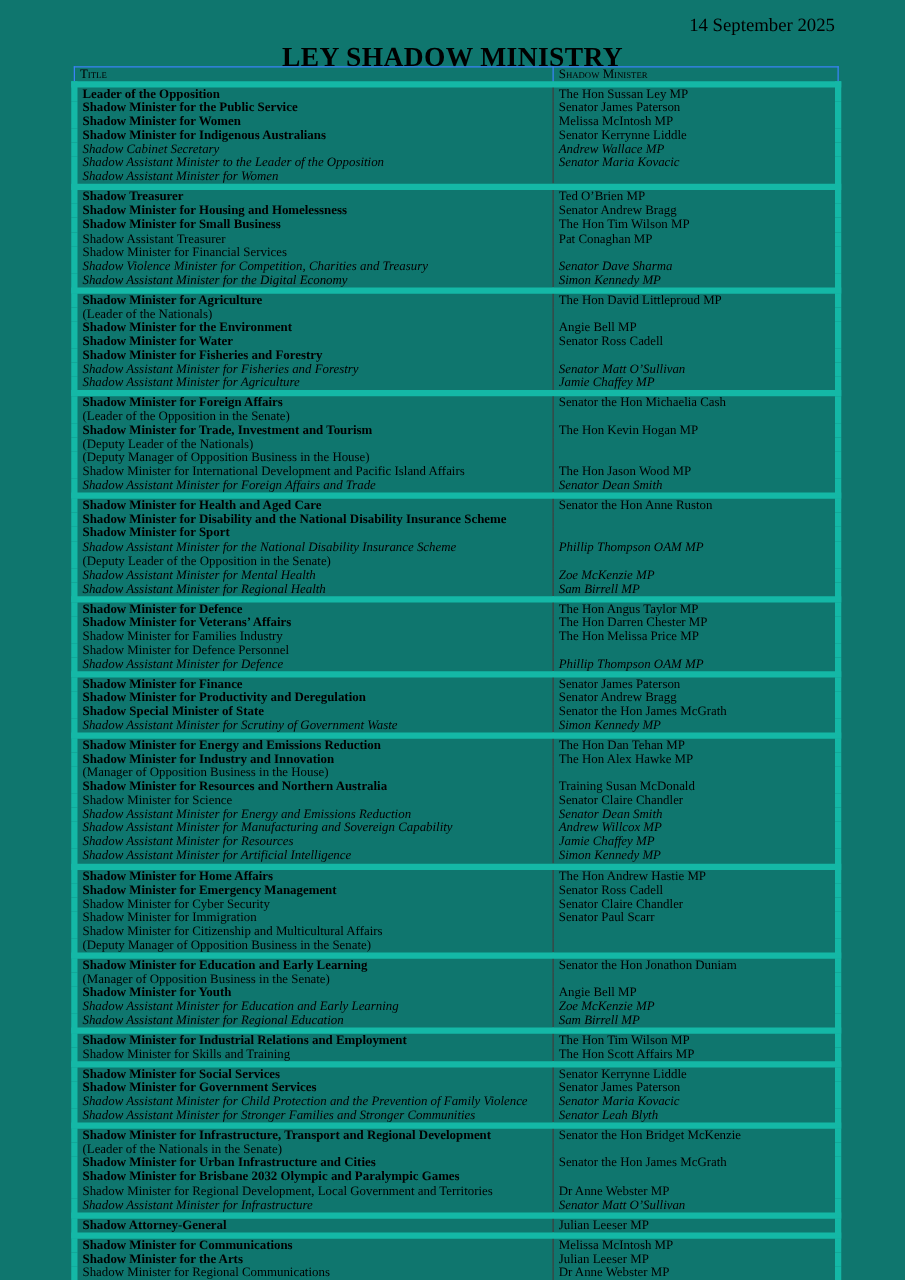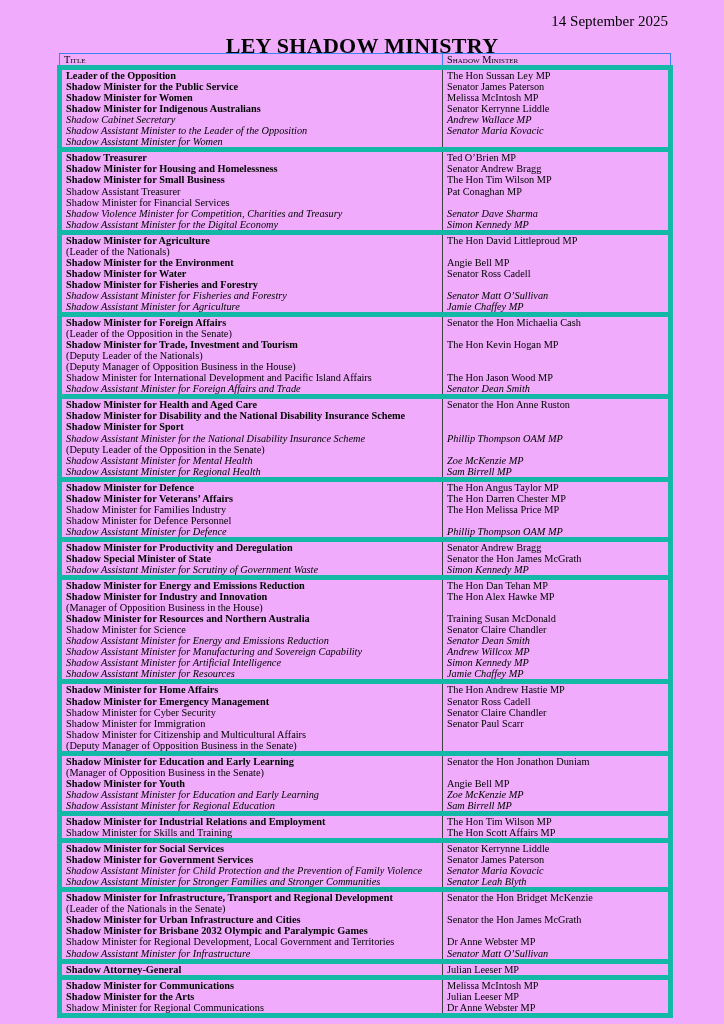--- a/index.html
+++ b/index.html
@@ -4,21 +4,21 @@
 <style>
   html, body {
     margin: 0;
     padding: 0;
     background: #ffffff;
   }
   .page {
     position: relative;
     width: 724px;
     height: 1024px;
-    background: #f0abfc;
+    background: #0f766e;
     font-family: "Liberation Serif", "DejaVu Serif", serif;
     color: #000000;
     overflow: hidden;
   }
   .date-line {
     position: absolute;
     top: 12px;
     right: 56px;
     font-size: 15px;
     line-height: 18px;
@@ -255,20 +255,24 @@
           <td class="style-regular">Shadow Minister for Defence Personnel</td>
           <td class="style-regular"></td>
         </tr>
         <tr>
           <td class="style-italic">Shadow Assistant Minister for Defence</td>
           <td class="style-italic">Phillip Thompson OAM MP</td>
         </tr>
       </tbody>
       <tbody>
         <tr>
+          <td class="style-bold">Shadow Minister for Finance</td>
+          <td class="style-regular">Senator James Paterson</td>
+        </tr>
+        <tr>
           <td class="style-bold">Shadow Minister for Productivity and Deregulation</td>
           <td class="style-regular">Senator Andrew Bragg</td>
         </tr>
         <tr>
           <td class="style-bold">Shadow Special Minister of State</td>
           <td class="style-regular">Senator the Hon James McGrath</td>
         </tr>
         <tr>
           <td class="style-italic">Shadow Assistant Minister for Scrutiny of Government Waste</td>
           <td class="style-italic">Simon Kennedy MP</td>
@@ -297,26 +301,26 @@
         </tr>
         <tr>
           <td class="style-italic">Shadow Assistant Minister for Energy and Emissions Reduction</td>
           <td class="style-italic">Senator Dean Smith</td>
         </tr>
         <tr>
           <td class="style-italic">Shadow Assistant Minister for Manufacturing and Sovereign Capability</td>
           <td class="style-italic">Andrew Willcox MP</td>
         </tr>
         <tr>
+          <td class="style-italic">Shadow Assistant Minister for Resources</td>
+          <td class="style-italic">Jamie Chaffey MP</td>
+        </tr>
+        <tr>
           <td class="style-italic">Shadow Assistant Minister for Artificial Intelligence</td>
           <td class="style-italic">Simon Kennedy MP</td>
-        </tr>
-        <tr>
-          <td class="style-italic">Shadow Assistant Minister for Resources</td>
-          <td class="style-italic">Jamie Chaffey MP</td>
         </tr>
       </tbody>
       <tbody>
         <tr>
           <td class="style-bold">Shadow Minister for Home Affairs</td>
           <td class="style-regular">The Hon Andrew Hastie MP</td>
         </tr>
         <tr>
           <td class="style-bold">Shadow Minister for Emergency Management</td>
           <td class="style-regular">Senator Ross Cadell</td>

